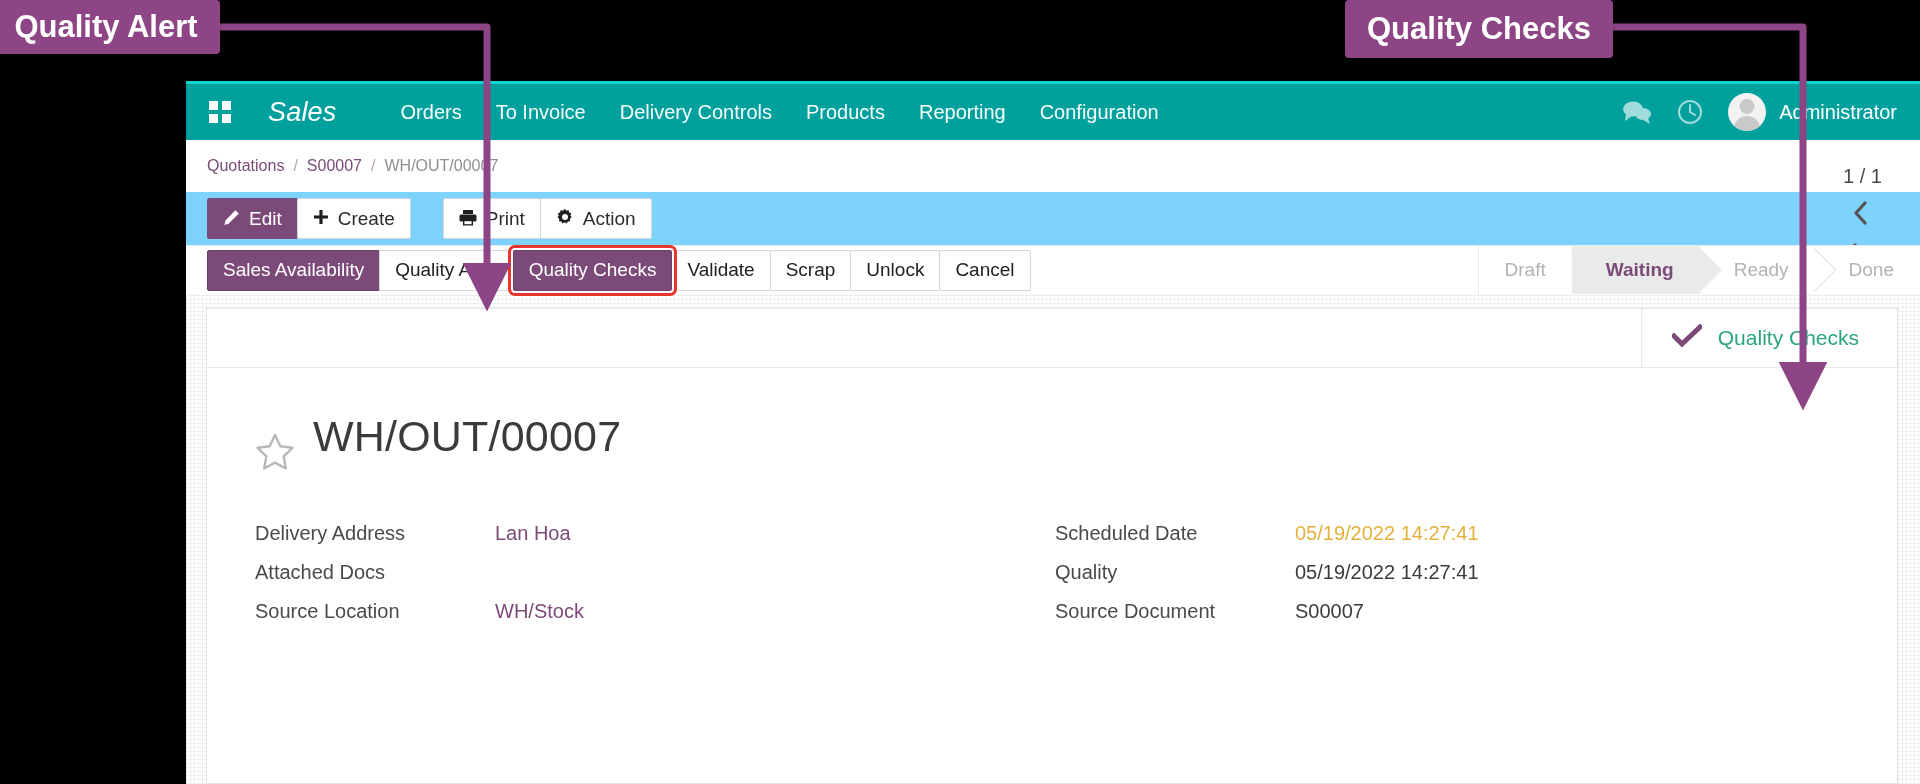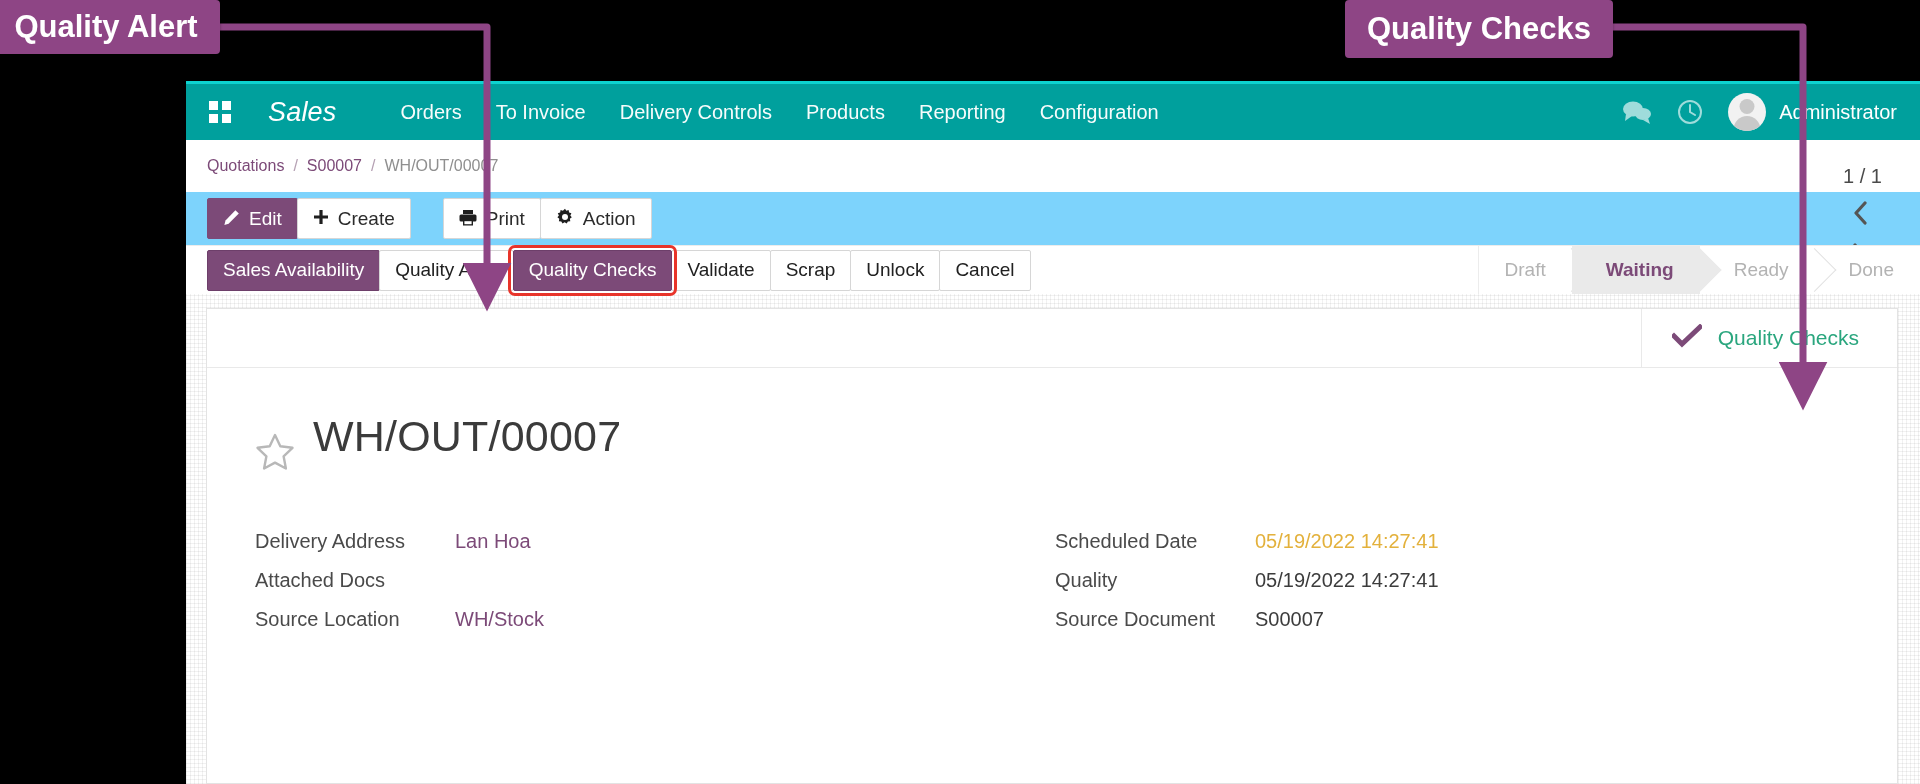--- a/index.html
+++ b/index.html
@@ -215,21 +215,21 @@
   .titlerow { display:flex; align-items:flex-start; padding: 44px 0 0 48px; }
   .star { margin: 20px 18px 0 0; flex:none; }
   .rec-title {
     font-size: 43px; color:#3b3b3b; font-weight:normal; letter-spacing:.2px;
   }
 
   .fieldgrid {
     display:flex; padding: 38px 0 0 48px;
   }
   .col { width: 800px; }
-  .frow { display:flex; align-items:flex-end; height: 39px; }
+  .frow { display:flex; align-items:center; height: 39px; gap: 40px; }
   .flabel { width: 200px; font-size: 20px; color:#4a4a4a; flex:none; }
   .fval { font-size: 20px; color:#7C4A78; }
   .fval.plain { color:#3c3c3c; }
   .fval.warn  { color:#e3b13c; }
 
   
   .anno-label {
     position:absolute;
     background:#8E4585;
     color:#fff;

